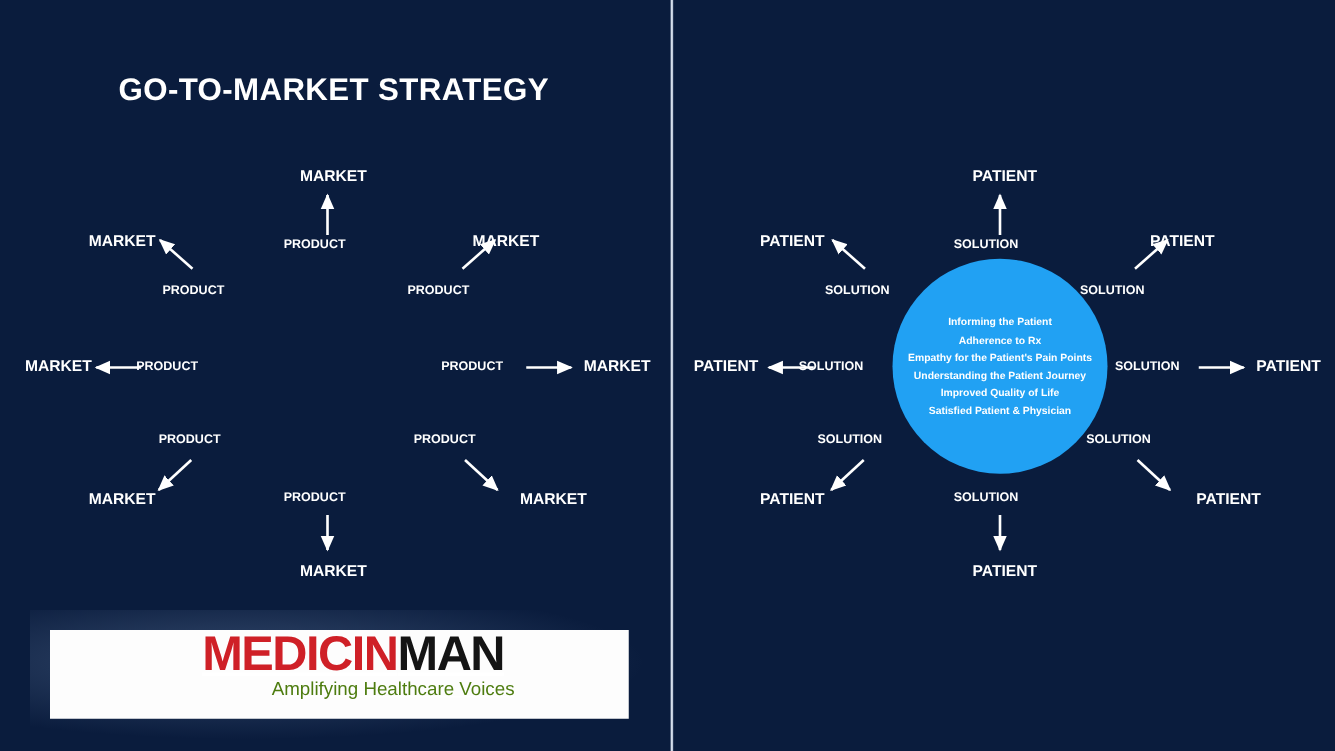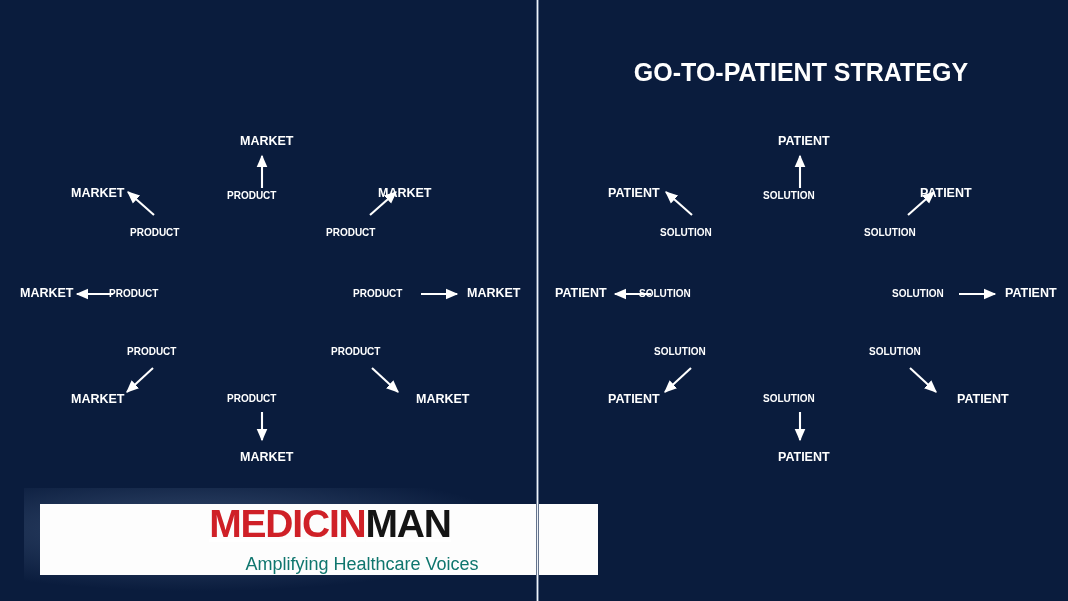--- a/index.html
+++ b/index.html
@@ -49,50 +49,51 @@
 
   
   .arrows{position:absolute;left:0;top:0;width:534px;height:601px;pointer-events:none;}
 
   
   .logo-glow{
     position:absolute;left:24px;top:488px;width:495px;height:104px;
     background:radial-gradient(ellipse at 35% 40%, rgba(150,180,220,.30) 0%, rgba(10,28,61,0) 70%);
   }
   .logo-box{
-    position:absolute;left:40px;top:504px;width:558px;height:71px;
+    position:absolute;left:40px;top:504px;width:463px;height:71px;
     background:#fdfdfd;
-    display:flex;flex-direction:column;align-items:center;justify-content:space-between;text-decoration:underline;
+    display:flex;flex-direction:column;align-items:center;justify-content:flex-start;text-decoration:underline;
   }
   .logo-word{
     font-size:39px;font-weight:bold;letter-spacing:-1.2px;line-height:40px;
     margin-left:22px;
   }
   .logo-word .red{color:#cf2027;}
   .logo-word .blk{color:#141414;}
   .logo-tag{
-    font-size:18px;color:#0f766e;margin-top:-1px;margin-left:86px;
+    font-size:15px;color:#4d7c0f;margin-top:-1px;margin-left:86px;
     font-family:"Liberation Sans", sans-serif;
   }
 
   
   .dep-academy{
     position:absolute;left:0;top:536px;width:534px;text-align:center;
     font-size:25.5px;font-weight:bold;letter-spacing:.2px;
   }
   .dep-academy .red{color:#d22630;}
   .dep-academy .wht{color:#ffffff;}
 </style>
 </head>
 <body>
 
 <div class="slide">
 
   <div class="panel left">
 
+    <div class="panel-title">GO-TO-MARKET STRATEGY</div>
 
     <svg class="arrows" viewBox="0 0 534 601">
       <defs>
         <marker id="ahL" markerWidth="7" markerHeight="7" refX="5.4" refY="3.1" orient="auto" markerUnits="strokeWidth">
           <path d="M0,0.5 L6,3.1 L0,5.7 z" fill="#ffffff"></path>
         </marker>
       </defs>
       <g stroke="#ffffff" stroke-width="2.1" fill="none" marker-end="url(#ahL)">
         <line x1="262" y1="188" x2="262" y2="156"></line>
         <line x1="154" y1="215" x2="128" y2="192"></line>
@@ -134,40 +135,49 @@
     <div class="logo-box">
       <div class="logo-word">
         <span class="red">MEDICIN</span><span class="blk">MAN</span>
       </div>
       <div class="logo-tag">Amplifying Healthcare Voices</div>
     </div>
   </div>
 
   <div class="panel right">
 
-    <div class="panel-title">GO-TO-PATIENT STRATEGY</div>
 
     <svg class="arrows" viewBox="0 0 534 601">
       <defs>
         <marker id="ahR" markerWidth="7" markerHeight="7" refX="5.4" refY="3.1" orient="auto" markerUnits="strokeWidth">
           <path d="M0,0.5 L6,3.1 L0,5.7 z" fill="#ffffff"></path>
         </marker>
       </defs>
       <g stroke="#ffffff" stroke-width="2.1" fill="none" marker-end="url(#ahR)">
         <line x1="266" y1="188" x2="266" y2="156"></line>
         <line x1="158" y1="215" x2="132" y2="192"></line>
         <line x1="374" y1="215" x2="400" y2="192"></line>
         <line x1="117" y1="294" x2="81" y2="294"></line>
         <line x1="425" y1="294" x2="461" y2="294"></line>
         <line x1="157" y1="368" x2="131" y2="392"></line>
         <line x1="376" y1="368" x2="402" y2="392"></line>
         <line x1="266" y1="412" x2="266" y2="440"></line>
       </g>
     </svg>
 
+    <div class="hub right-hub" style="left:180px;">
+      <ul class="hub-list">
+        <li>Informing the Patient</li>
+        <li>Adherence to Rx</li>
+        <li>Empathy for the Patient's Pain Points</li>
+        <li>Understanding the Patient Journey</li>
+        <li>Improved Quality of Life</li>
+        <li>Satisfied Patient &amp; Physician</li>
+      </ul>
+    </div>
 
     <div class="lbl outer" style="left:232px;top:134px;">PATIENT</div>
     <div class="lbl inner" style="left:229px;top:190px;">SOLUTION</div>
 
     <div class="lbl outer" style="left:62px;top:186px;">PATIENT</div>
     <div class="lbl inner" style="left:126px;top:227px;">SOLUTION</div>
 
     <div class="lbl outer" style="left:374px;top:186px;">PATIENT</div>
     <div class="lbl inner" style="left:330px;top:227px;">SOLUTION</div>
 

